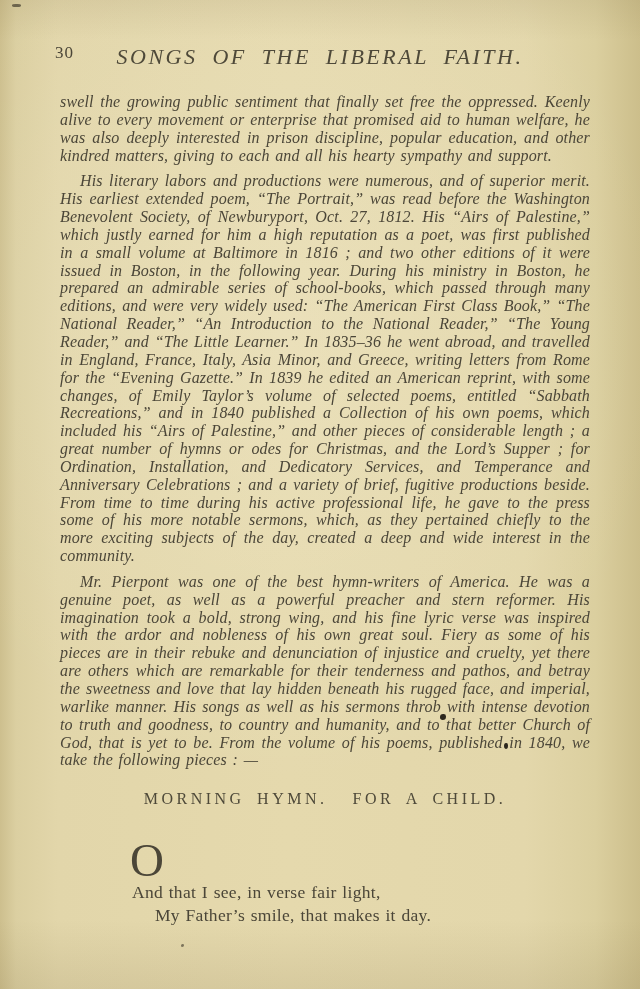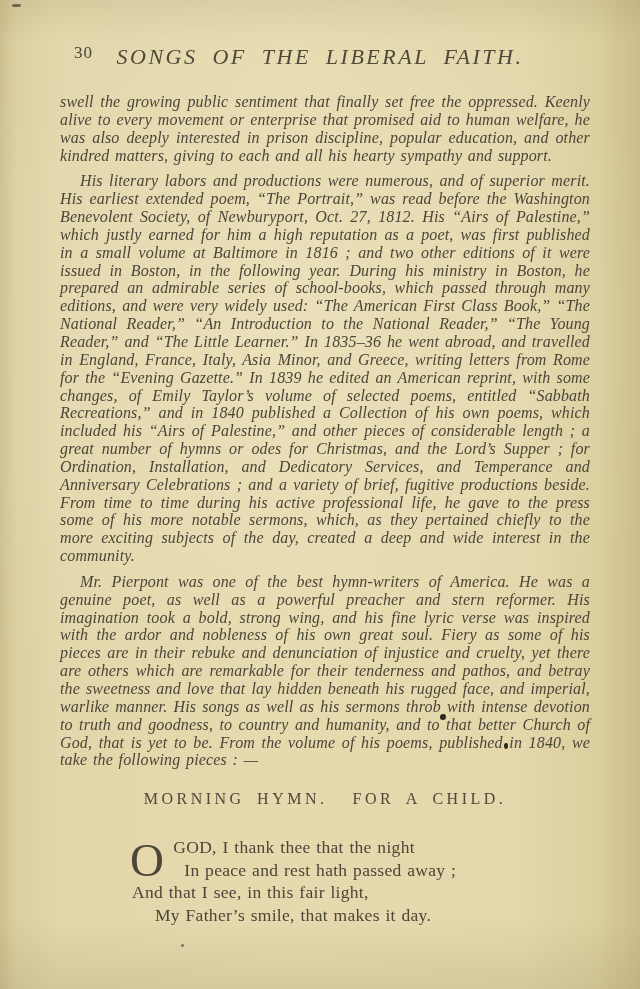--- a/index.html
+++ b/index.html
@@ -13,21 +13,21 @@
       linear-gradient(180deg, rgba(110,92,52,0.10) 0%, rgba(110,92,52,0) 4%, rgba(110,92,52,0) 93%, rgba(110,92,52,0.12) 100%),
       linear-gradient(90deg, #cdbf8e 0%, #dbcfa1 2.5%, #e2d6aa 9%, #e5d9ad 45%, #e3d7ab 82%, #dbcf9f 93%, #ccbe8b 100%),
       #e2d6aa;
   }
   .sheen{
     position:absolute;inset:0;pointer-events:none;
     background:radial-gradient(ellipse 95% 70% at 44% 34%, rgba(255,252,238,0.20), rgba(255,252,238,0) 65%);
   }
   .page-number{
     position:absolute;left:55px;top:43px;
-    font-size:17px;letter-spacing:1px;margin-left:19px;
+    font-size:17px;letter-spacing:1px;
   }
   .running-title{
     position:absolute;left:0;top:44px;width:100%;
     text-align:center;font-style:italic;
     font-size:22px;letter-spacing:2.5px;word-spacing:7px;
     color:#4e4939;
   }
   .page-body{
     position:absolute;left:52px;top:85px;width:546px;
     font-size:16px;line-height:17.85px;
@@ -78,26 +78,22 @@
   <div class="page-body">
     <p>swell the growing public sentiment that finally set free the oppressed. Keenly alive to every movement or enterprise that promised aid to human welfare, he was also deeply interested in prison discipline, popular education, and other kindred matters, giving to each and all his hearty sympathy and support.</p>
     <p class="indented">His literary labors and productions were numerous, and of superior merit.  His earliest extended poem, “The Portrait,” was read before the Washington Benevolent Society, of Newburyport, Oct. 27, 1812.  His “Airs of Palestine,” which justly earned for him a high reputation as a poet, was first published in a small volume at Baltimore in 1816 ; and two other editions of it were issued in Boston, in the following year. During his ministry in Boston, he prepared an admirable series of school-books, which passed through many editions, and were very widely used: “The American First Class Book,” “The National Reader,” “An Introduction to the National Reader,” “The Young Reader,” and “The Little Learner.”  In 1835–36 he went abroad, and travelled in England, France, Italy, Asia Minor, and Greece, writing letters from Rome for the “Evening Gazette.”  In 1839 he edited an American reprint, with some changes, of Emily Taylor’s volume of selected poems, entitled “Sabbath Recreations,” and in 1840 published a Collection of his own poems, which included his “Airs of Palestine,” and other pieces of considerable length ; a great number of hymns or odes for Christmas, and the Lord’s Supper ; for Ordination, Installation, and Dedicatory Services, and Temperance and Anniversary Celebrations ; and a variety of brief, fugitive productions beside.  From time to time during his active professional life, he gave to the press some of his more notable sermons, which, as they pertained chiefly to the more exciting subjects of the day, created a deep and wide interest in the community.</p>
     <p class="indented">Mr. Pierpont was one of the best hymn-writers of America.  He was a genuine poet, as well as a powerful preacher and stern reformer.  His imagination took a bold, strong wing, and his fine lyric verse was inspired with the ardor and nobleness of his own great soul.  Fiery as some of his pieces are in their rebuke and denunciation of injustice and cruelty, yet there are others which are remarkable for their tenderness and pathos, and betray the sweetness and love that lay hidden beneath his rugged face, and imperial, warlike manner.  His songs as well as his sermons throb with intense devotion to truth and goodness, to country and humanity, and to that better Church of God, that is yet to be. From the volume of his poems, published in 1840, we take the following pieces : —</p>
 
     <h2 class="hymn-heading">MORNING HYMN.&nbsp; FOR A CHILD.</h2>
 
     <div class="poem">
       <div class="poem-first-row">
         <span class="drop-cap">O</span>
-        <div>
-          <div class="poem-line l1">GOD, I thank thee that the night</div>
-          <div class="poem-line l2">In peace and rest hath passed away ;</div>
-        </div>
       </div>
-      <div class="poem-line l3">And that I see, in this fair light,</div>
+      <div class="poem-line l3">And that I see, in verse fair light,</div>
       <div class="poem-line l4">My Father’s smile, that makes it day.</div>
     </div>
   </div>
 
   <div class="blot b1"></div>
   <div class="blot b2"></div>
   <div class="blot b3"></div>
   <div class="blot b4"></div>
 </div>
 

